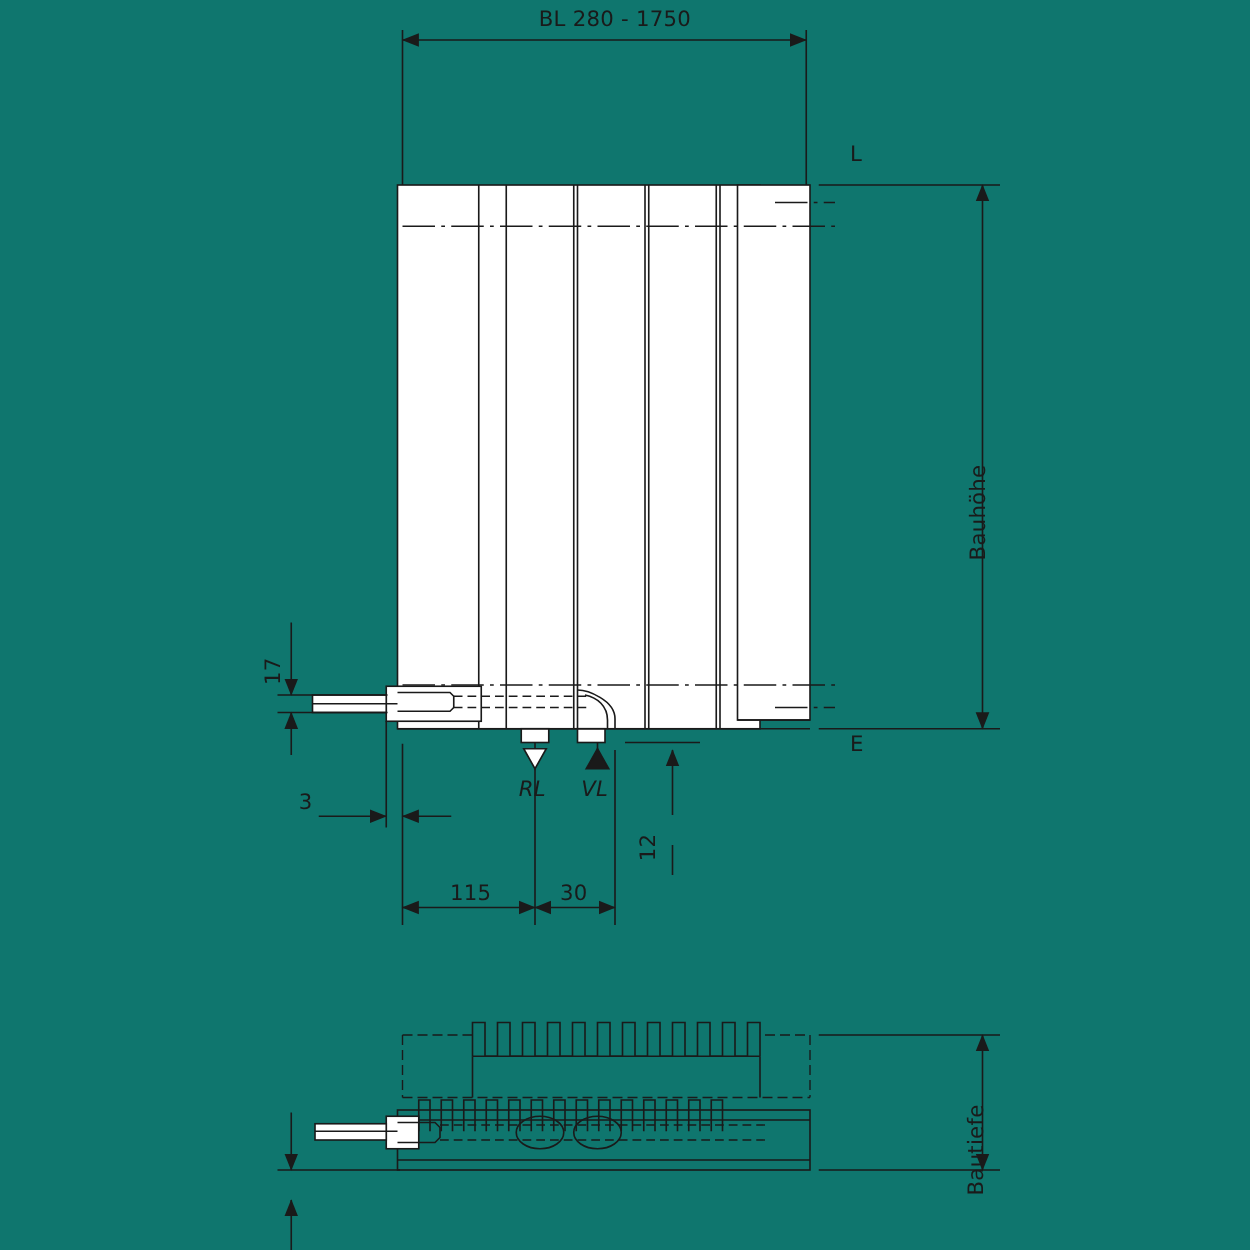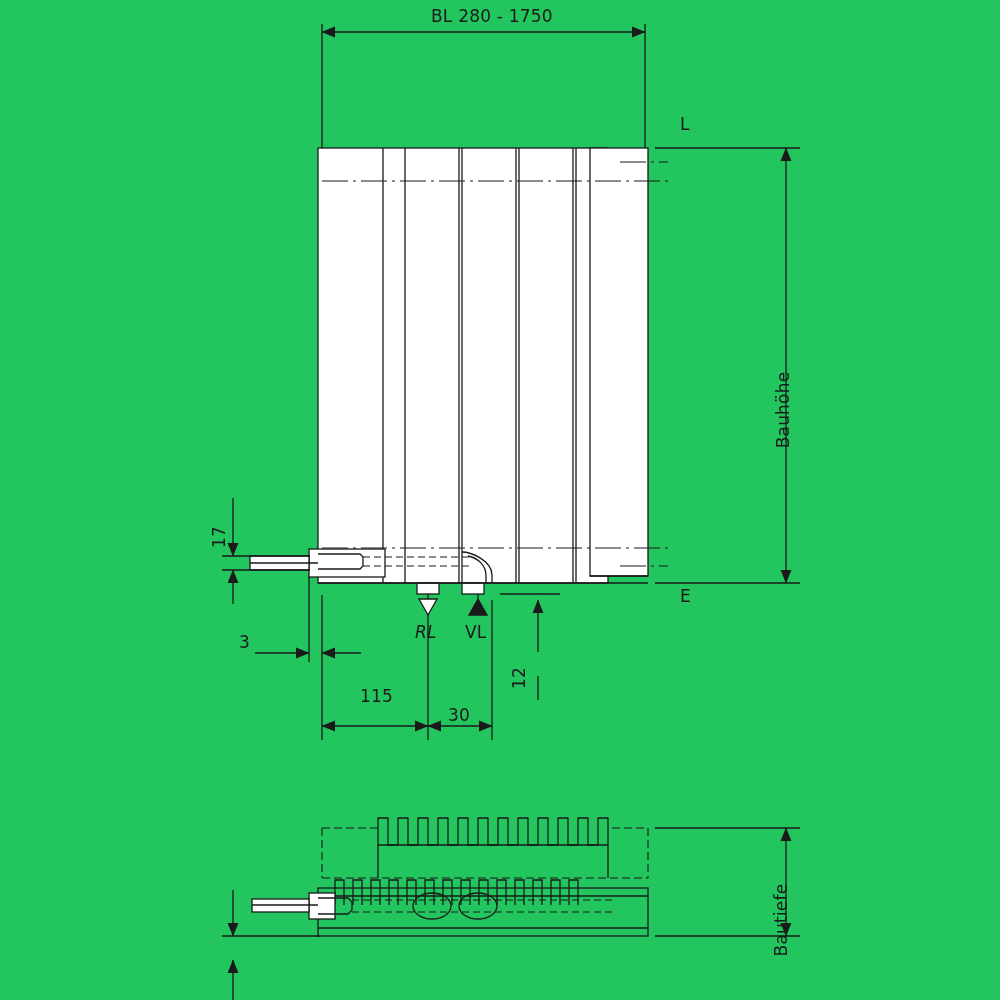--- a/index.html
+++ b/index.html
@@ -4,21 +4,21 @@
 <style>
   html, body {
     margin: 0;
     padding: 0;
     background: #ffffff;
   }
   #page {
     position: relative;
     width: 1000px;
     height: 1000px;
-    background: #22c55e;
+    background: #0f766e;
     font-family: "DejaVu Sans", sans-serif;
     color: #1a1a1a;
     overflow: hidden;
   }
   svg { display: block; }
   .lbl {
     position: absolute;
     font-family: "DejaVu Sans", sans-serif;
     font-size: 17px;
     color: #1a1a1a;
@@ -223,23 +223,23 @@
   <div class="lbl rot90" style="left:745px; top:400px;">Bauhöhe</div>
 
   <div class="lbl rot90" style="left:745px; top:910px;">Bautiefe</div>
 
   <div class="lbl rot90" style="left:208px; top:527px;">17</div>
 
   <div class="lbl" style="left:239px; top:632px;">3</div>
 
   <div class="lbl rot90" style="left:508px; top:668px;">12</div>
 
-  <div class="lbl" style="left:360px; top:686px;">115</div>
+  <div class="lbl" style="left:360px; top:705px;">115</div>
 
   <div class="lbl" style="left:448px; top:705px;">30</div>
 
   <div class="lbl rot90" style="left:208px; top:1000px;">25</div>
 
   <div class="lbl" style="left:415px; top:622px;font-style:italic;">RL</div>
 
-  <div class="lbl" style="left:465px; top:622px;">VL</div>
+  <div class="lbl" style="left:465px; top:622px;font-style:italic;">VL</div>
 
 </div>
 
 </body></html>

